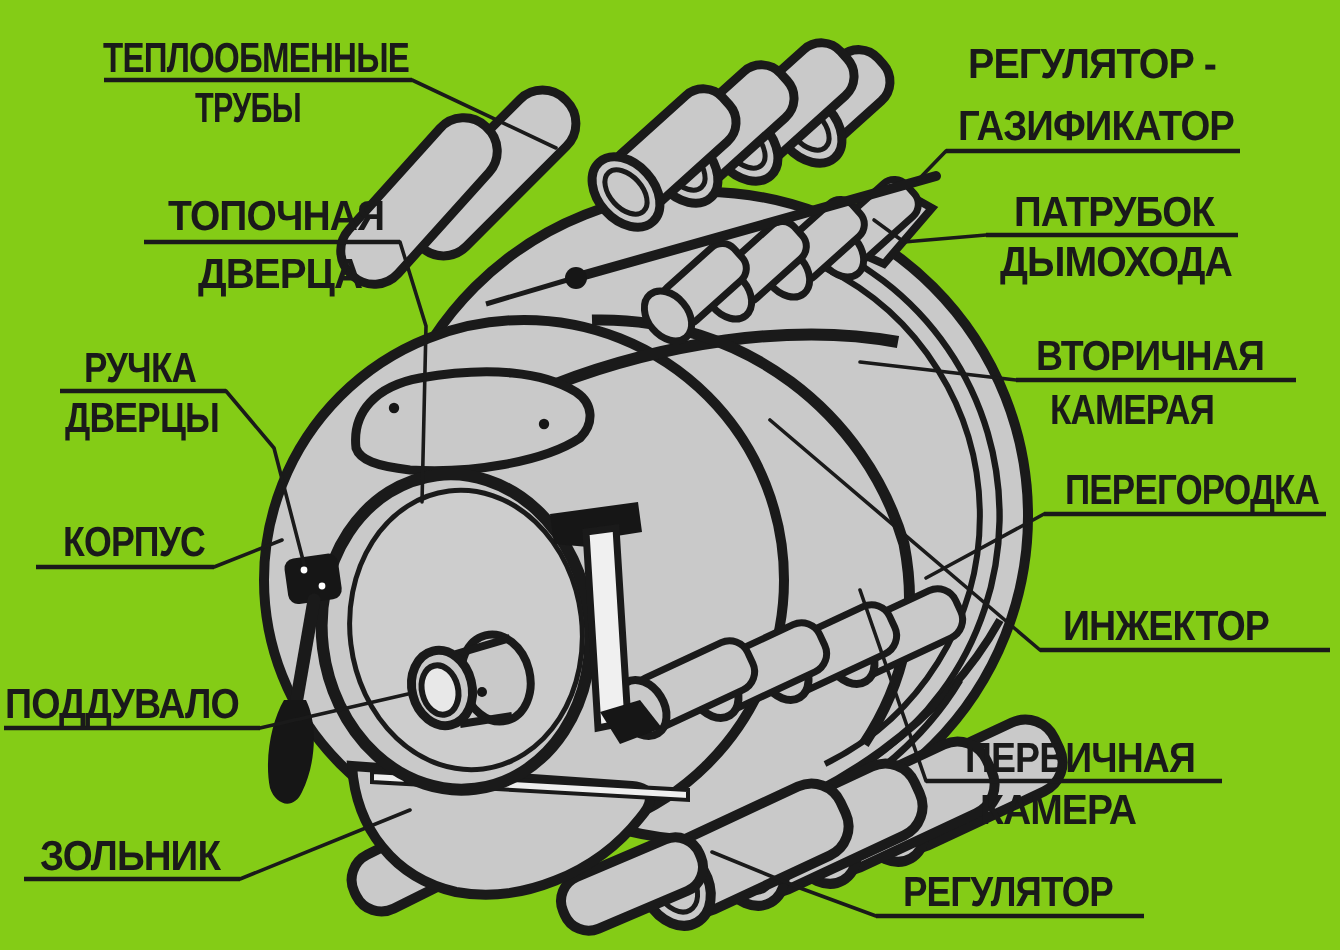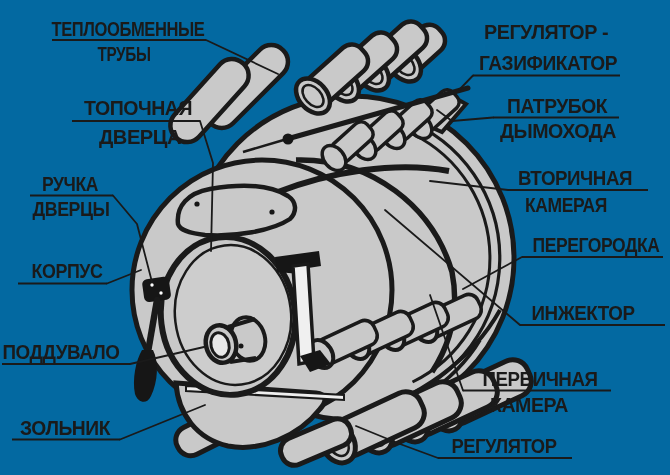--- a/index.html
+++ b/index.html
@@ -1,16 +1,16 @@
 <!DOCTYPE html>
 <html><head>
 <meta charset="utf-8">
 <style>
   html,body{margin:0;padding:0;background:#ffffff;}
-  .stage{position:relative;width:670px;height:475px;background:#0369a1;overflow:hidden;
+  .stage{position:relative;width:670px;height:475px;background:#84cc16;overflow:hidden;
          font-family:"Liberation Sans",sans-serif;}
   svg{position:absolute;left:0;top:0;}
   .metal{fill:#c9c9c9;stroke:#1a1a1a;}
   .dark{fill:#161616;stroke:none;}
   .ln{fill:none;stroke:#1a1a1a;}
   .leader{fill:none;stroke:#1a1a1a;stroke-width:1.8;stroke-linecap:round;stroke-linejoin:round;}
   .ul{stroke:#1a1a1a;stroke-width:2.2;stroke-linecap:butt;}
   .lbl{font-family:"Liberation Sans",sans-serif;font-weight:bold;font-size:21px;fill:#1a1a1a;
        letter-spacing:-0.5px;}
 </style>

